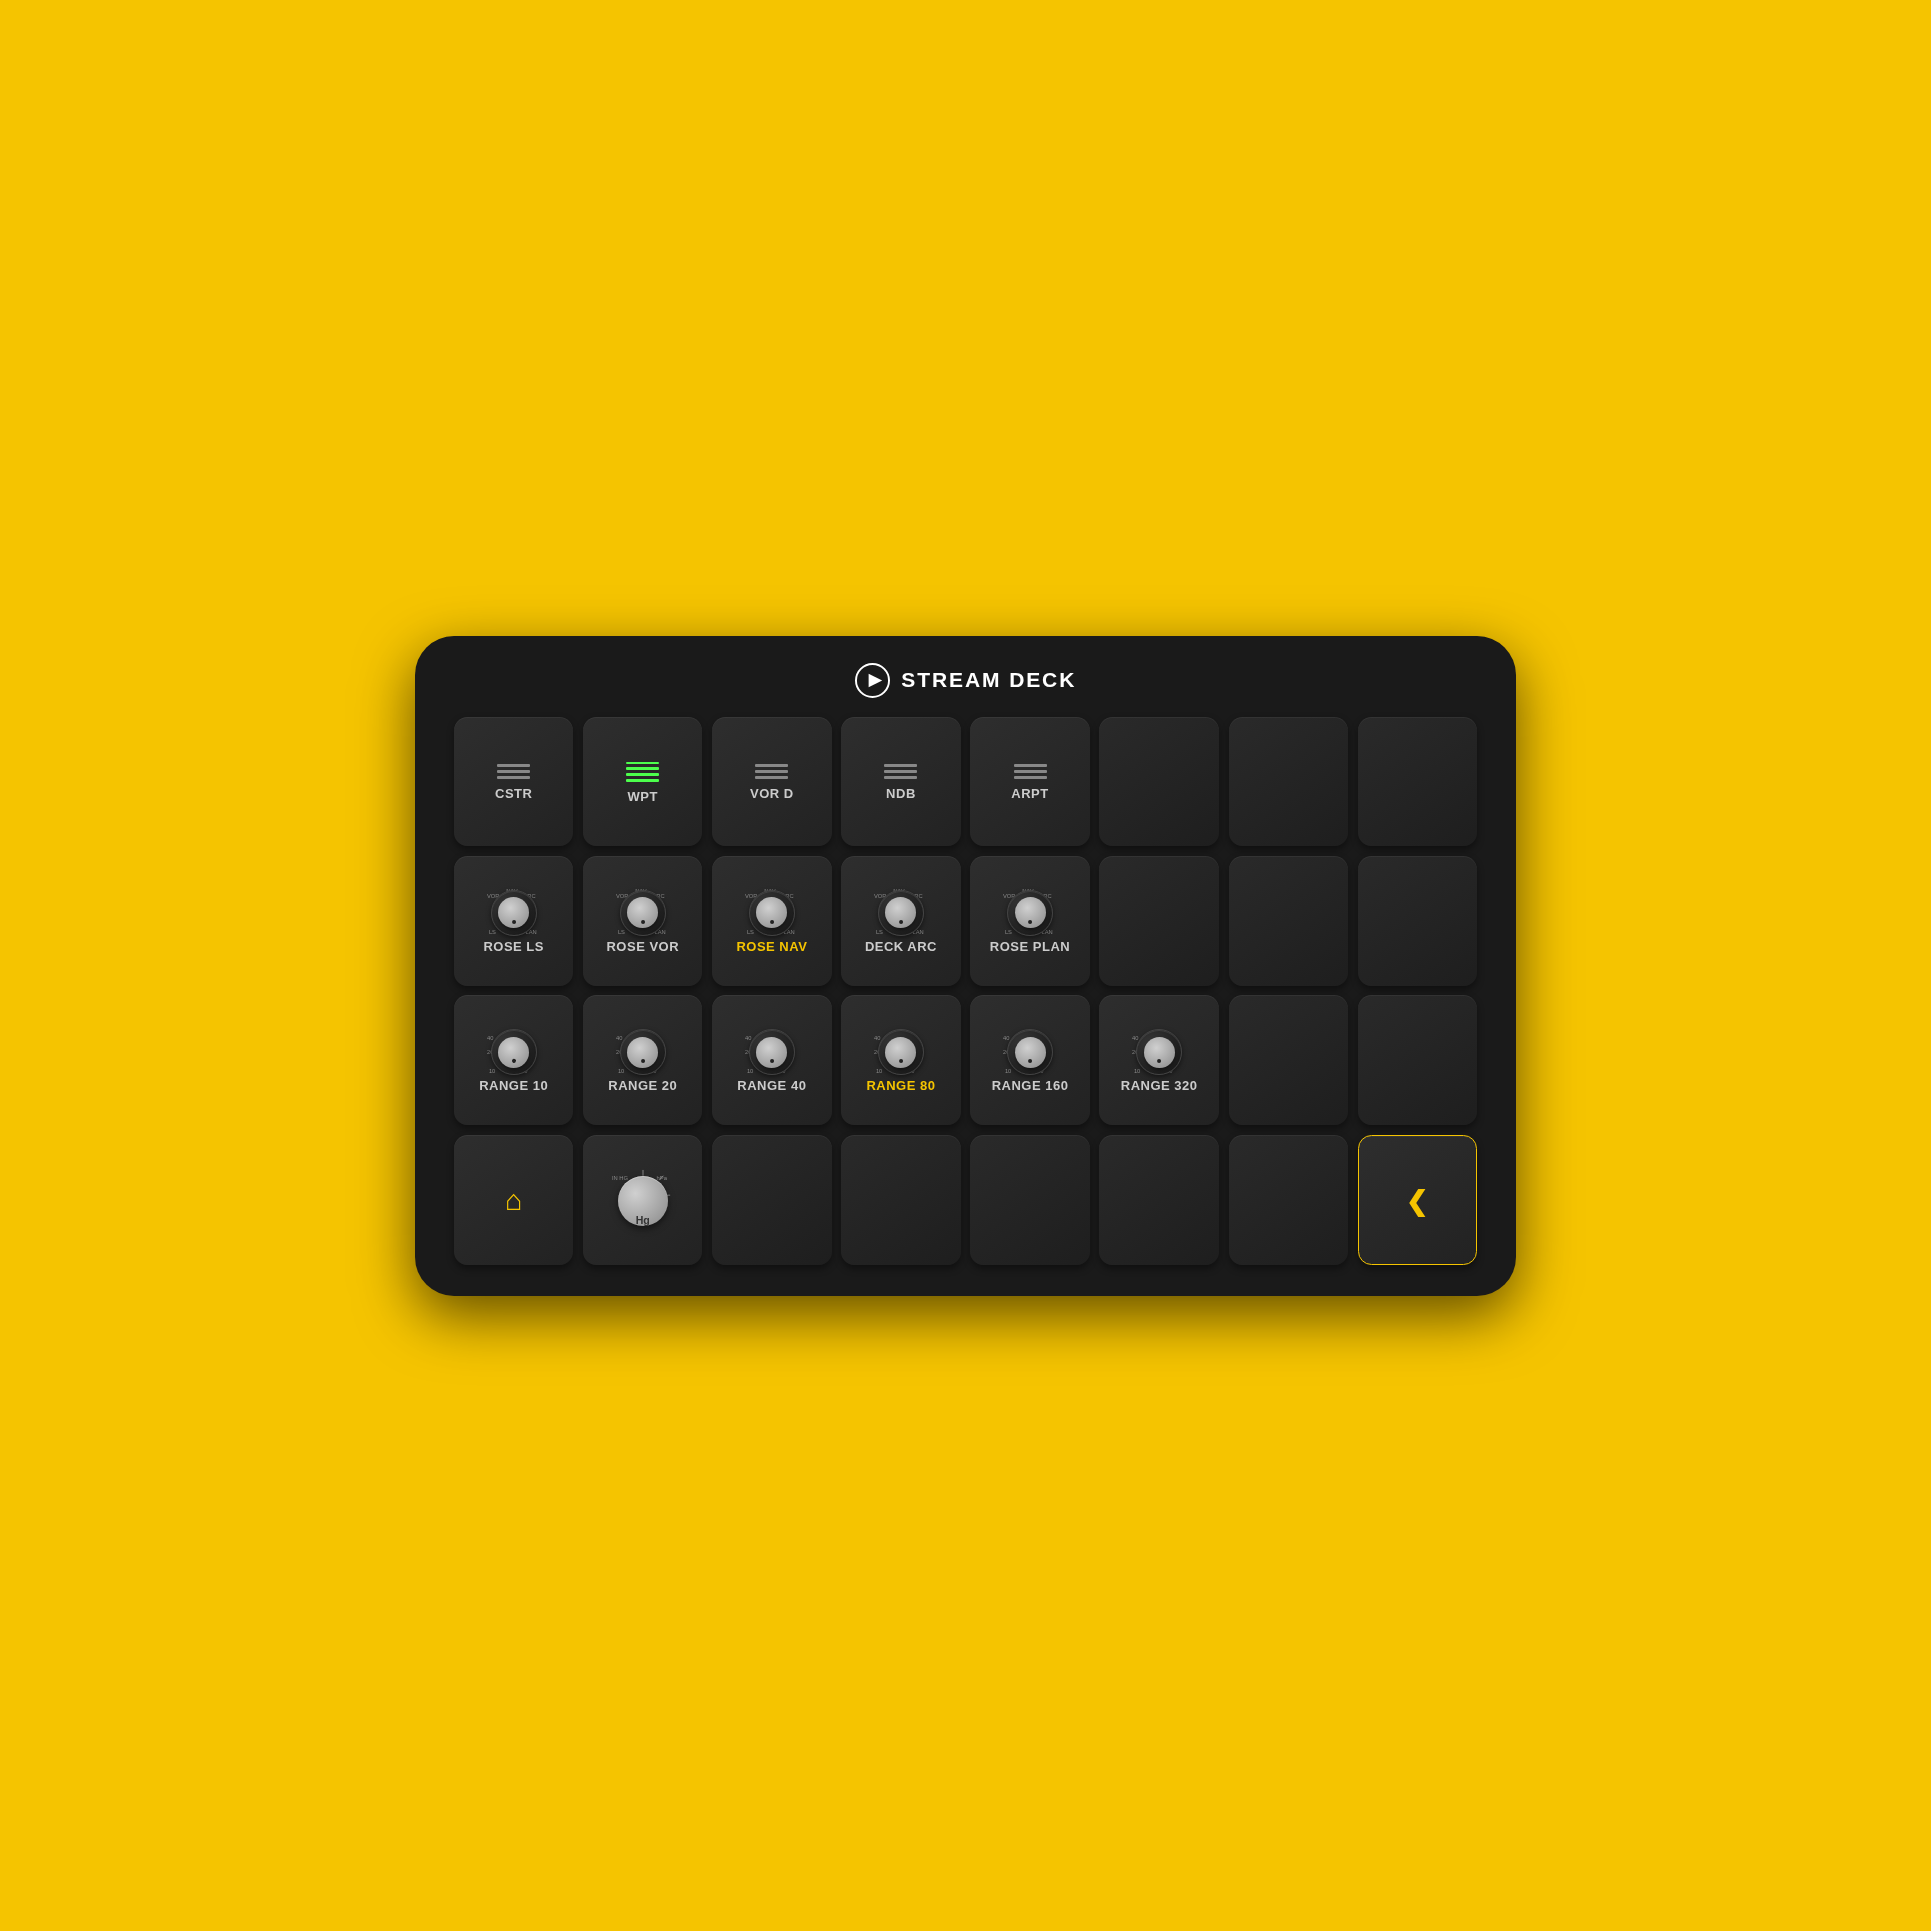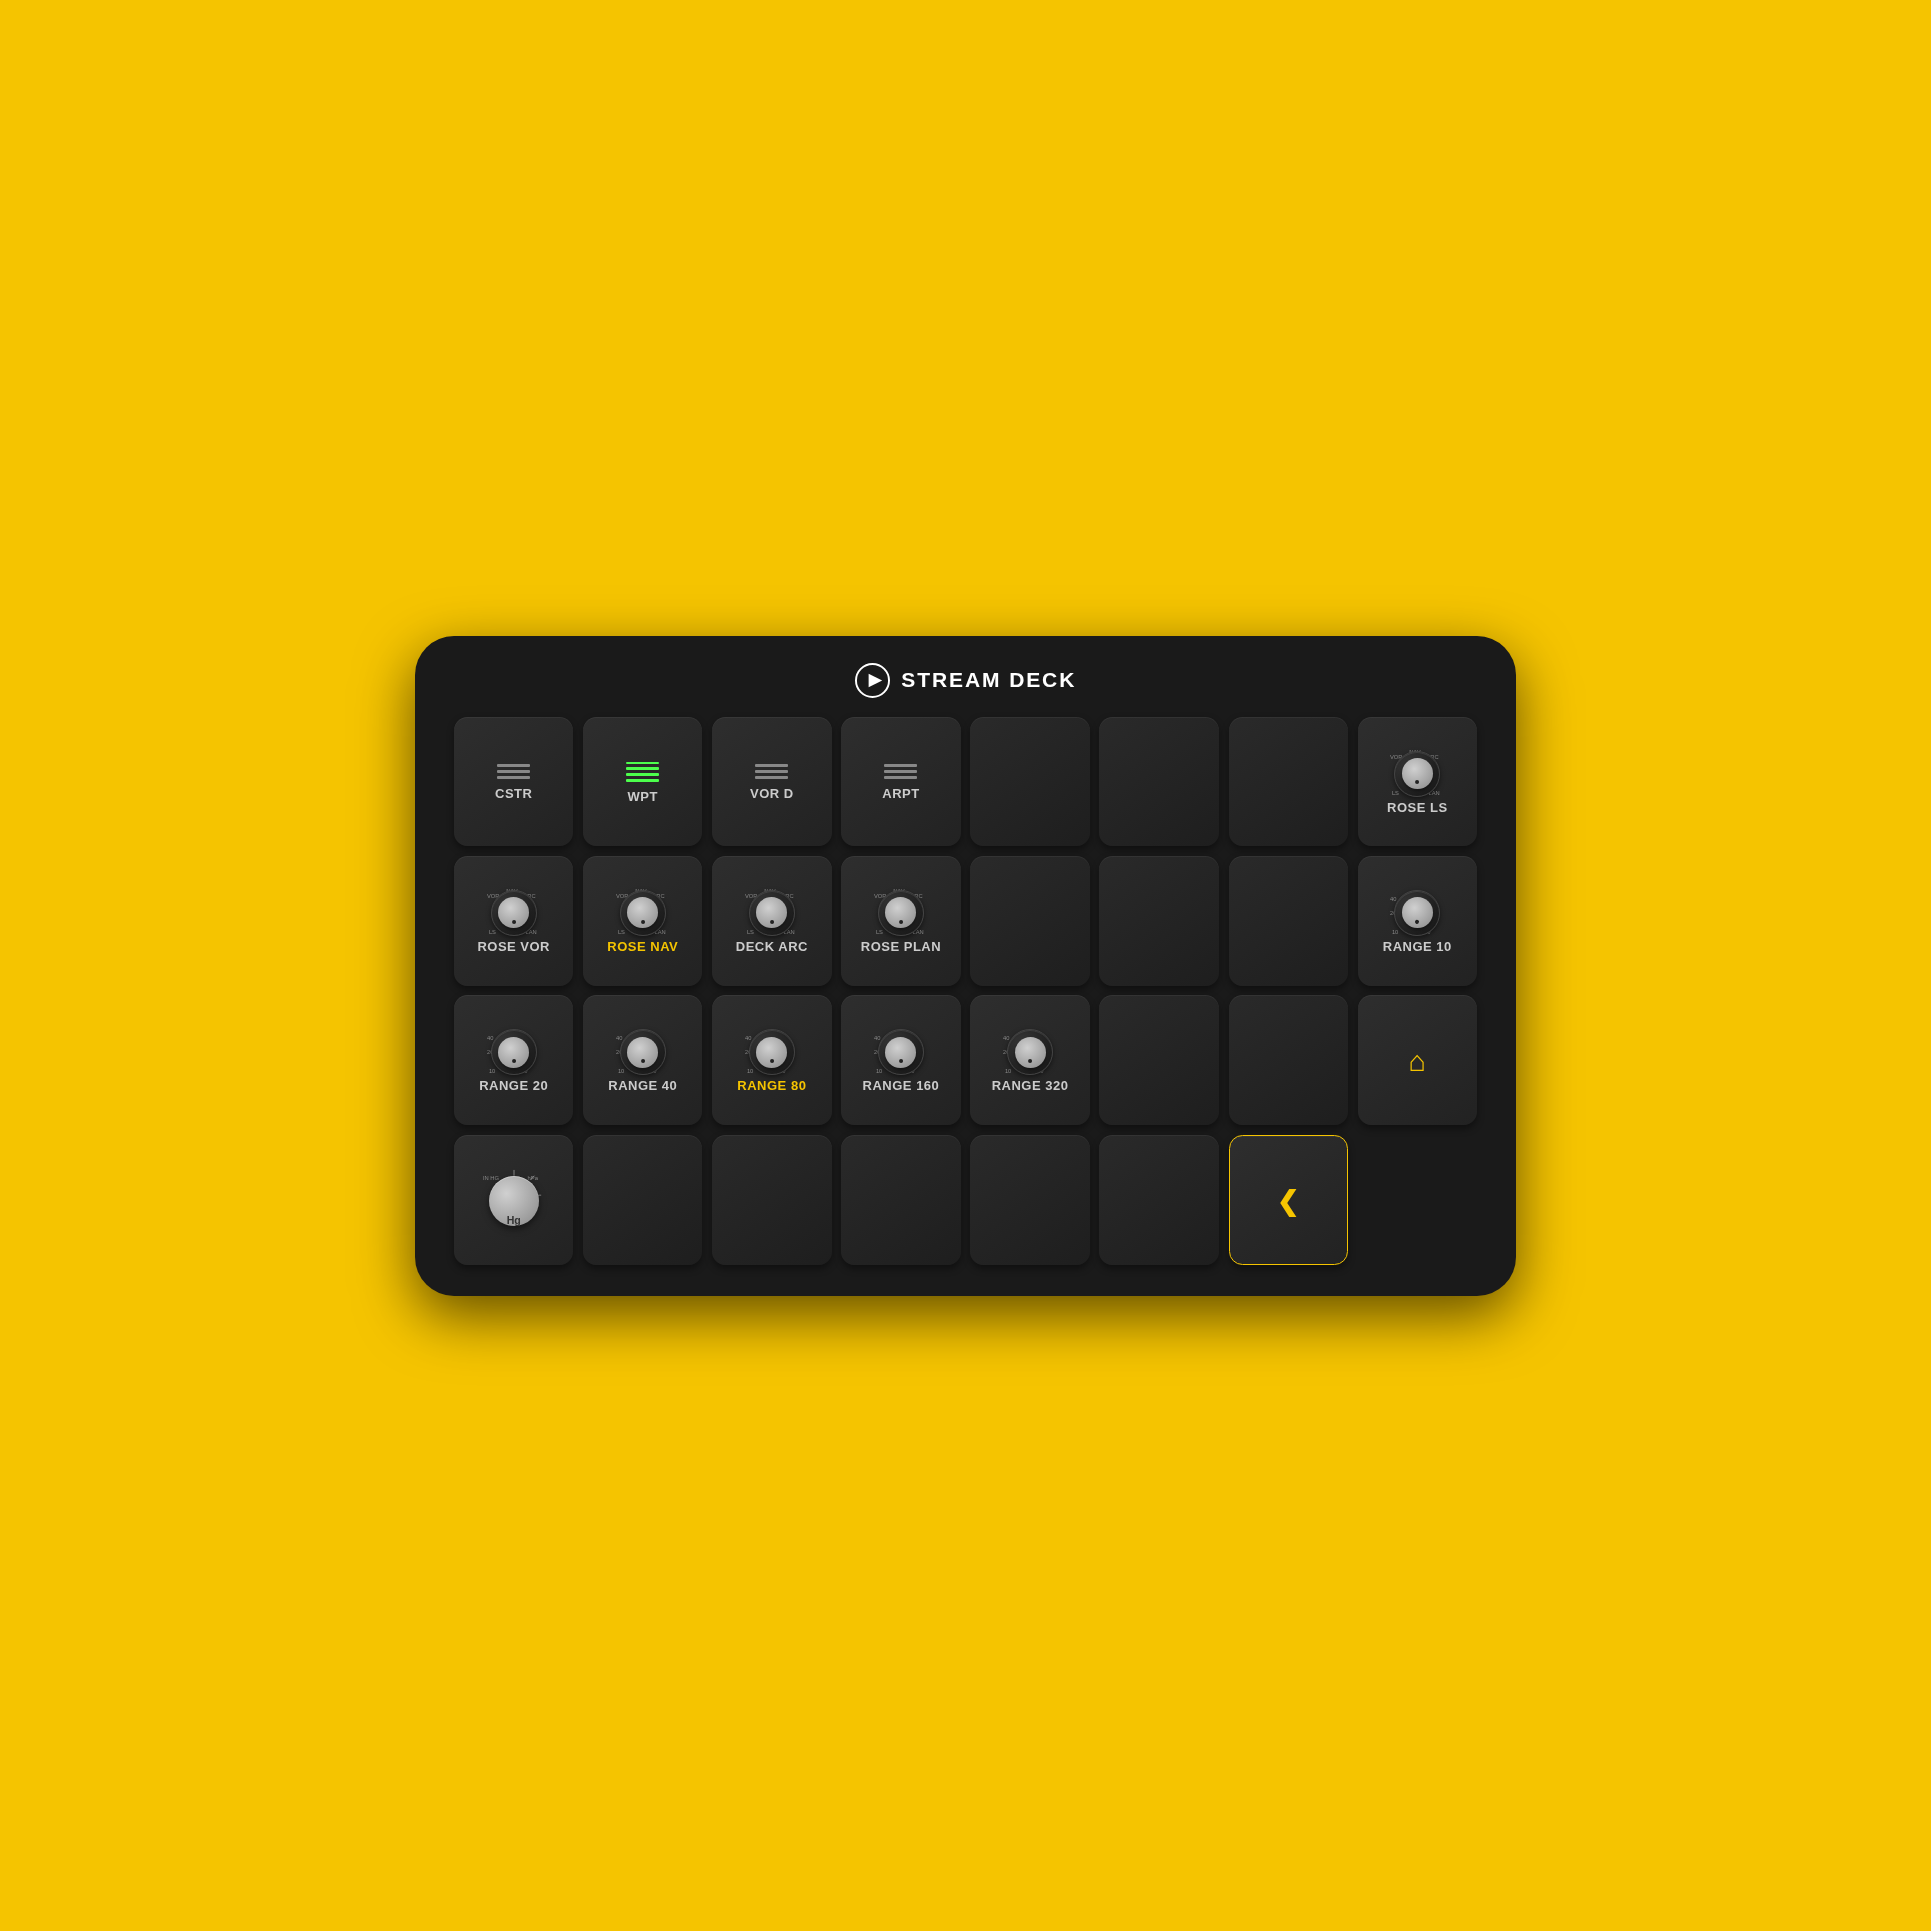--- a/index.html
+++ b/index.html
@@ -208,20 +208,28 @@
           <div class="line"></div>
       </div>
       <span class="btn-label">VOR D</span>
     </div>
     <div class="btn">
       <div class="lines-icon">
         <div class="line"></div>
           <div class="line"></div>
           <div class="line"></div>
       </div>
+      <span class="btn-label">NDB</span>
+    </div>
+    <div class="btn">
+      <div class="lines-icon">
+        <div class="line"></div>
+          <div class="line"></div>
+          <div class="line"></div>
+      </div>
       <span class="btn-label">ARPT</span>
     </div>
     <div class="btn empty"></div>
     <div class="btn empty"></div>
     <div class="btn empty"></div>
 
     <div class="btn">
       <div class="knob-container">
         <svg class="knob-ticks" viewBox="0 0 52 52">
           <text x="0" y="10" class="tick-label">VOR</text>

